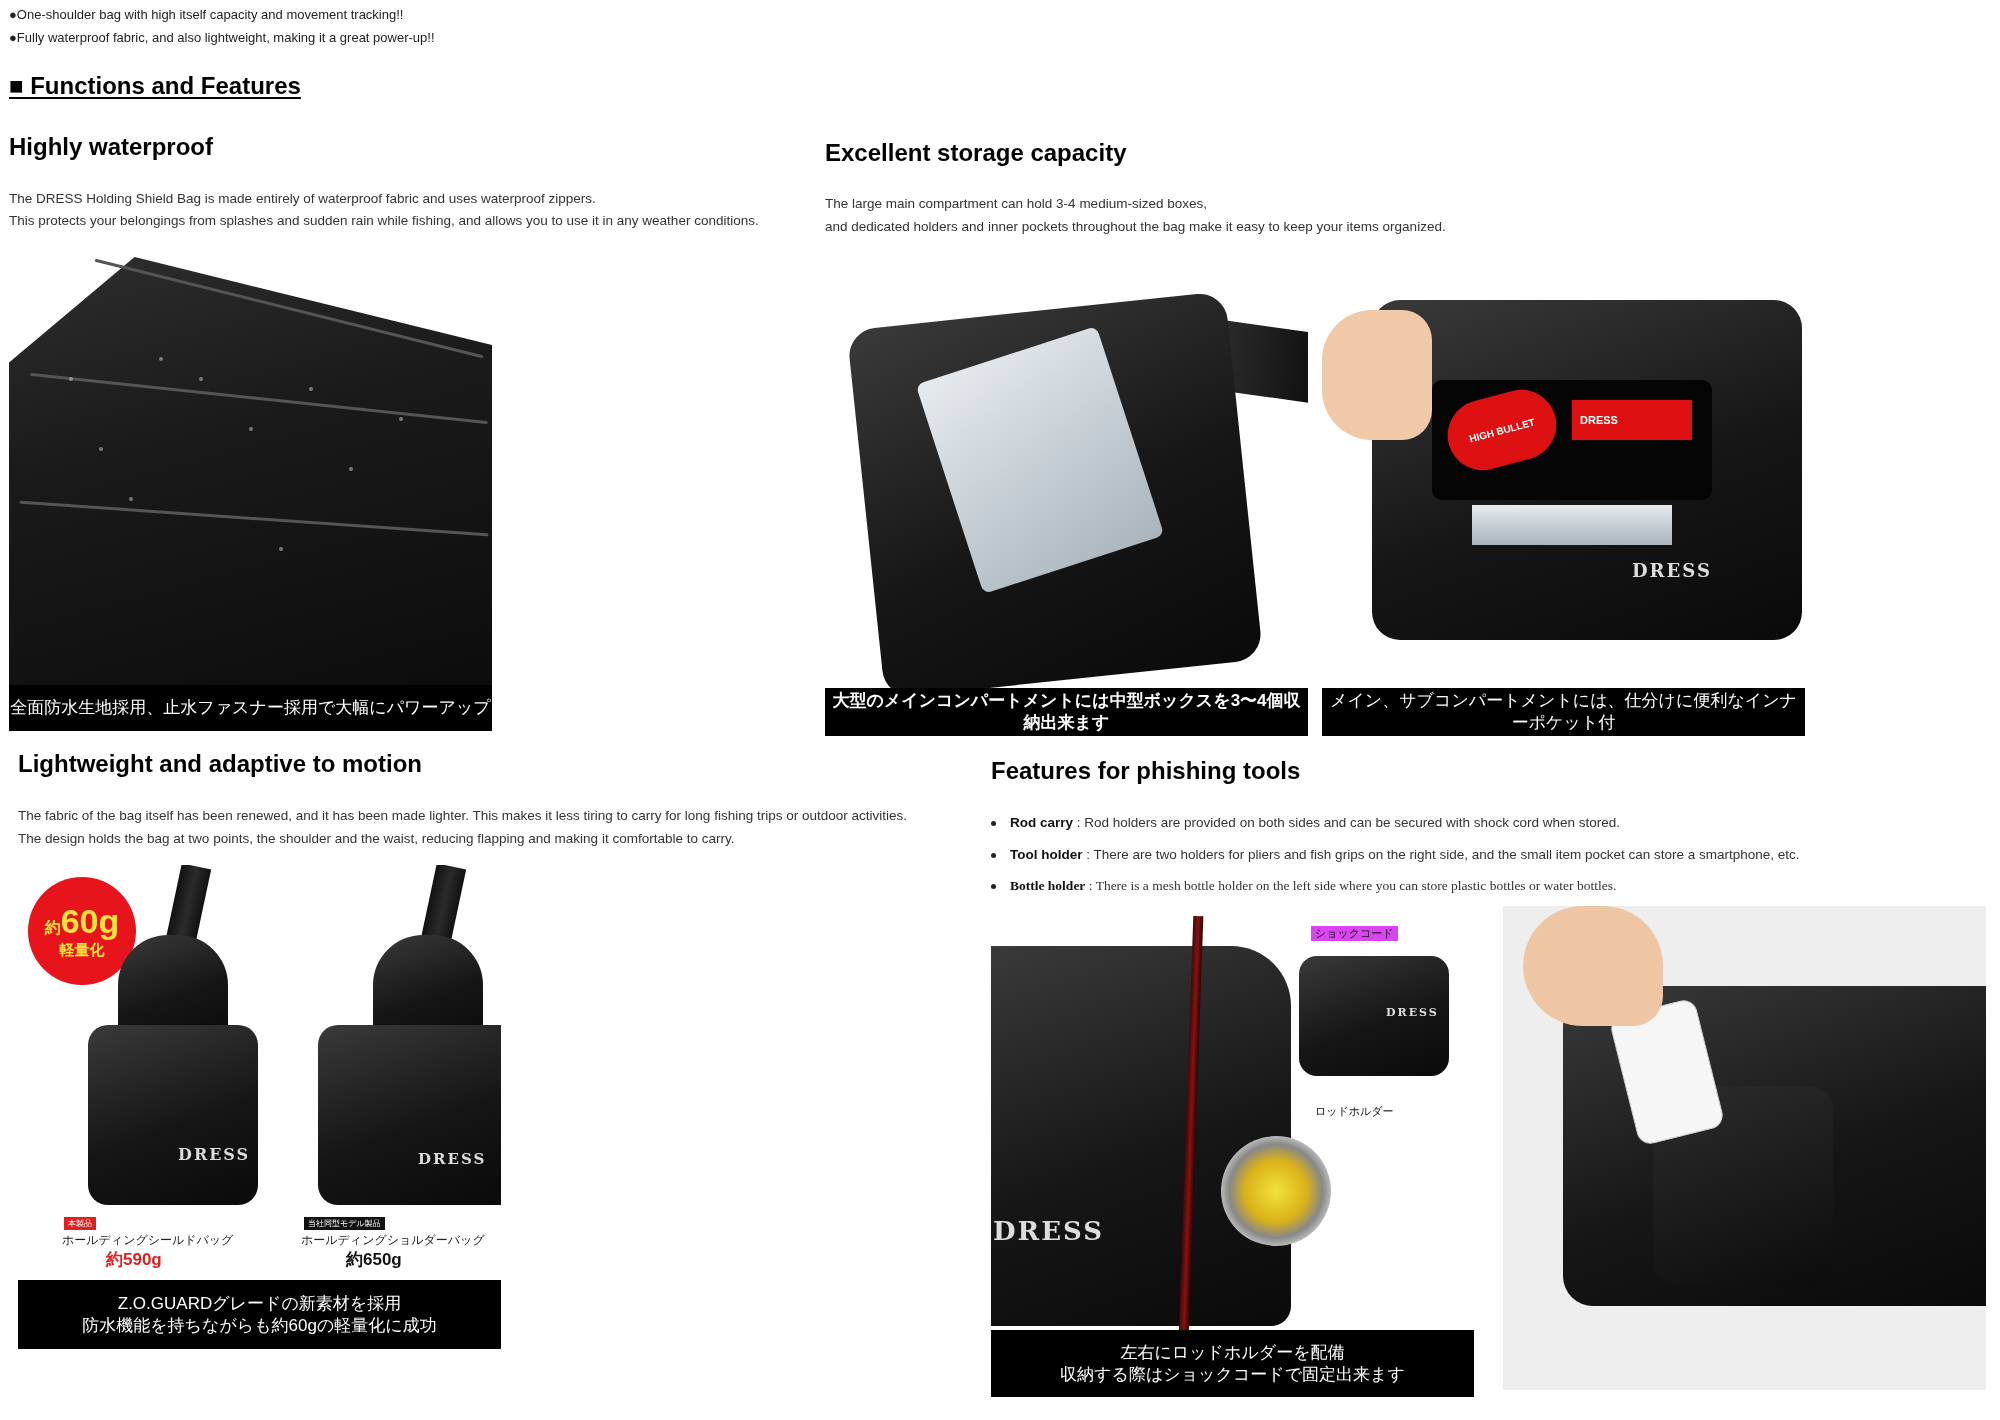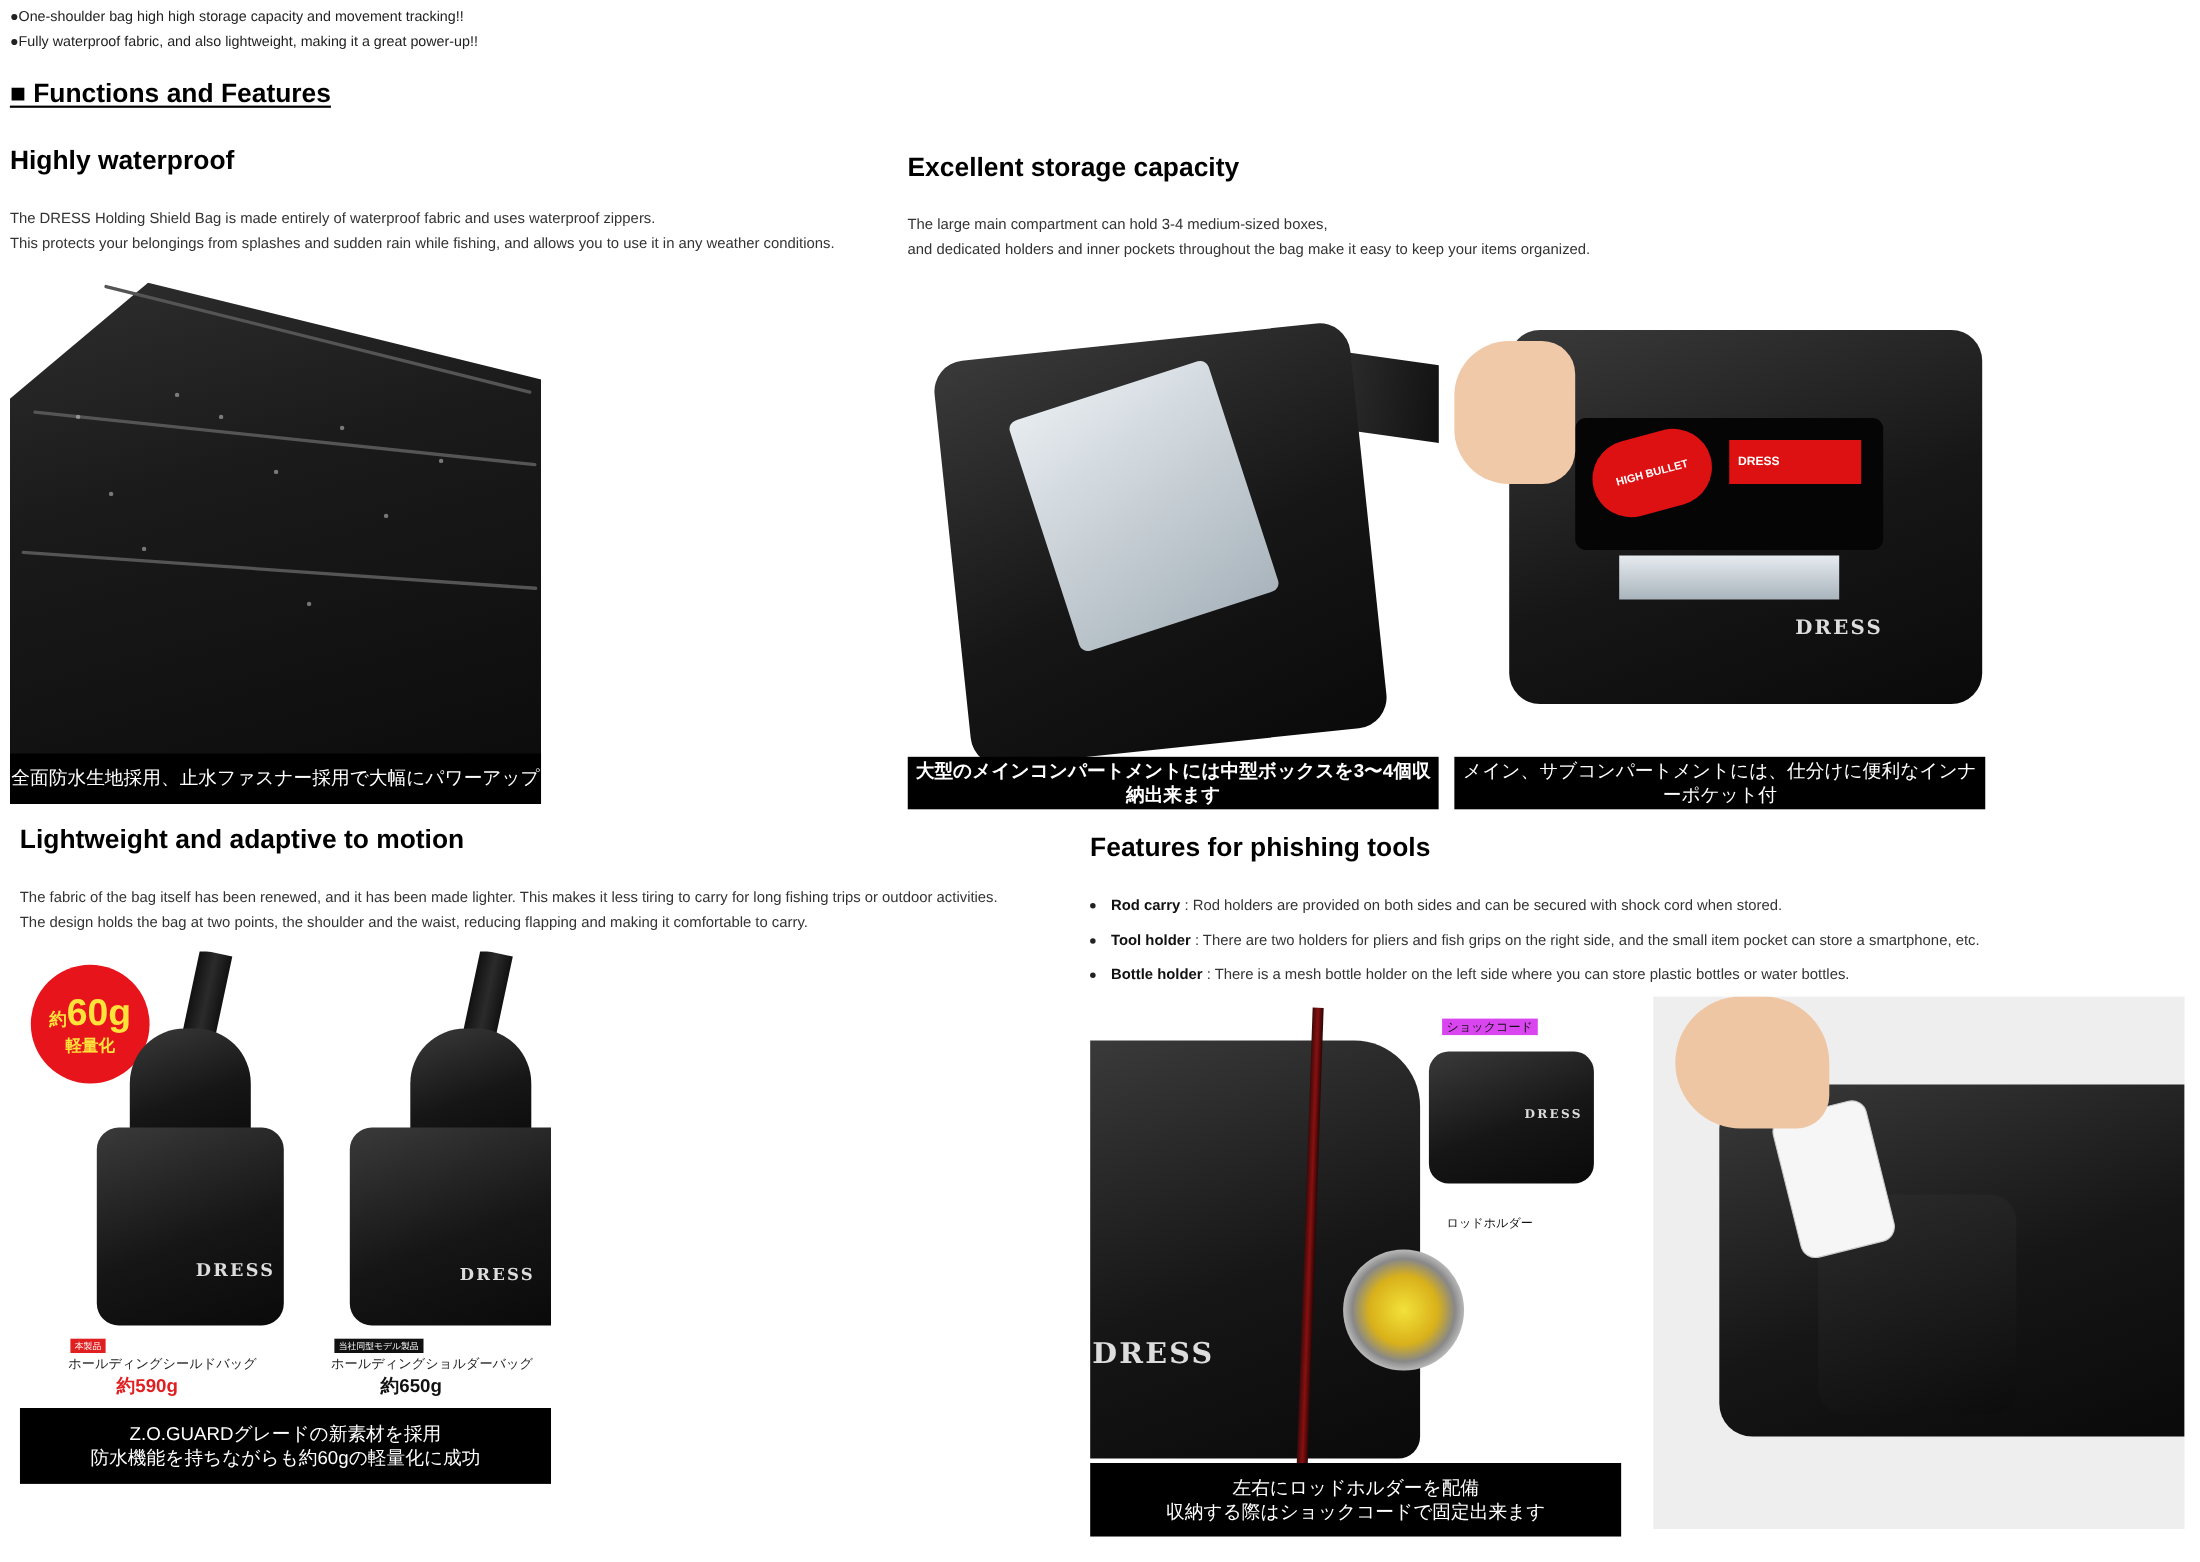--- a/index.html
+++ b/index.html
@@ -16,21 +16,21 @@
   .strap{position:absolute;background:linear-gradient(90deg,#111,#2b2b2b,#111);}
   .logo{position:absolute;color:#ddd;font-family:"DejaVu Serif",serif;font-weight:bold;letter-spacing:2px;}
   .feat-item{position:absolute;font-size:13.5px;color:#333;white-space:nowrap;}
   .feat-item .dot{display:inline-block;width:5px;height:5px;border-radius:50%;background:#222;margin-right:14px;vertical-align:middle;}
   .feat-item b{color:#111;}
   .drop{position:absolute;width:4px;height:4px;border-radius:50%;background:rgba(200,200,200,.55);}
 </style>
 </head>
 <body>
 
-<div class="abs bullet-line" style="left:9px;top:7px;">●One-shoulder bag high high storage capacity and movement tracking!!</div>
+<div class="abs bullet-line" style="left:9px;top:7px;">●One-shoulder bag with high itself capacity and movement tracking!!</div>
 <div class="abs bullet-line" style="left:9px;top:30px;">●Fully waterproof fabric, and also lightweight, making it a great power-up!!</div>
 
 <div class="abs main-heading" style="left:9px;top:72px;">■ Functions and Features</div>
 
 <div class="abs sec-heading" style="left:9px;top:133px;">Highly waterproof</div>
 <div class="abs body-line" style="left:9px;top:191px;">The DRESS Holding Shield Bag is made entirely of waterproof fabric and uses waterproof zippers.</div>
 <div class="abs body-line" style="left:9px;top:213px;">This protects your belongings from splashes and sudden rain while fishing, and allows you to use it in any weather conditions.</div>
 
 <div class="photo" style="left:9px;top:247px;width:483px;height:484px;">
   <div class="bag" style="left:0;top:10px;width:483px;height:440px;border-radius:0 40px 0 0;transform:skewY(0deg);background:linear-gradient(165deg,#2e2e2e 0%,#1a1a1a 40%,#0c0c0c 100%);clip-path:polygon(26% 0,100% 20%,100% 100%,0 100%,0 24%);"></div>
@@ -110,21 +110,21 @@
   </div>
 </div>
 
 <div class="abs sec-heading" style="left:991px;top:757px;">Features for phishing tools</div>
 <div class="feat-item" style="left:991px;top:815px;">
   <span class="dot"></span><b>Rod carry</b><span> : Rod holders are provided on both sides and can be secured with shock cord when stored.</span>
 </div>
 <div class="feat-item" style="left:991px;top:847px;">
   <span class="dot"></span><b>Tool holder</b><span> : There are two holders for pliers and fish grips on the right side, and the small item pocket can store a smartphone, etc.</span>
 </div>
-<div class="feat-item" style="left:991px;top:878px;">
+<div class="feat-item" style="left:991px;top:878px;font-family:Liberation Serif, serif;">
   <span class="dot"></span><b>Bottle holder</b><span> : There is a mesh bottle holder on the left side where you can store plastic bottles or water bottles.</span>
 </div>
 
 <div class="photo" style="left:991px;top:906px;width:483px;height:491px;">
   <div class="bag" style="left:0;top:40px;width:300px;height:380px;border-radius:0 60px 20px 0;"></div>
   <div class="abs" style="left:195px;top:10px;width:10px;height:420px;background:linear-gradient(90deg,#3a0a0a,#8a1010,#2a0505);transform:rotate(2deg);"></div>
   <div class="abs" style="left:230px;top:230px;width:110px;height:110px;border-radius:50%;background:radial-gradient(circle,#f3e23a 0%,#d9b11a 40%,#888 60%,#ccc 75%,#555 100%);"></div>
   <div class="logo" style="left:2px;top:310px;font-size:26px;">DRESS</div>
 
   <div class="abs" style="left:280px;top:20px;width:200px;height:200px;">

